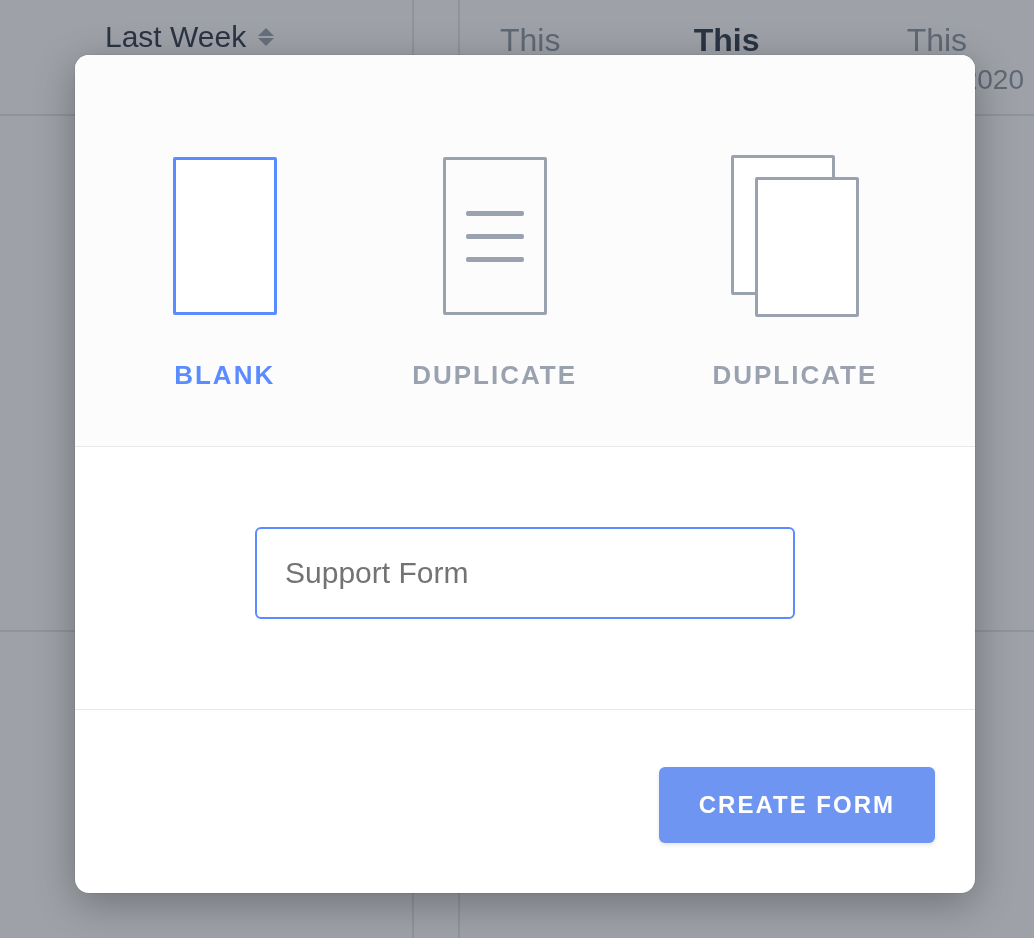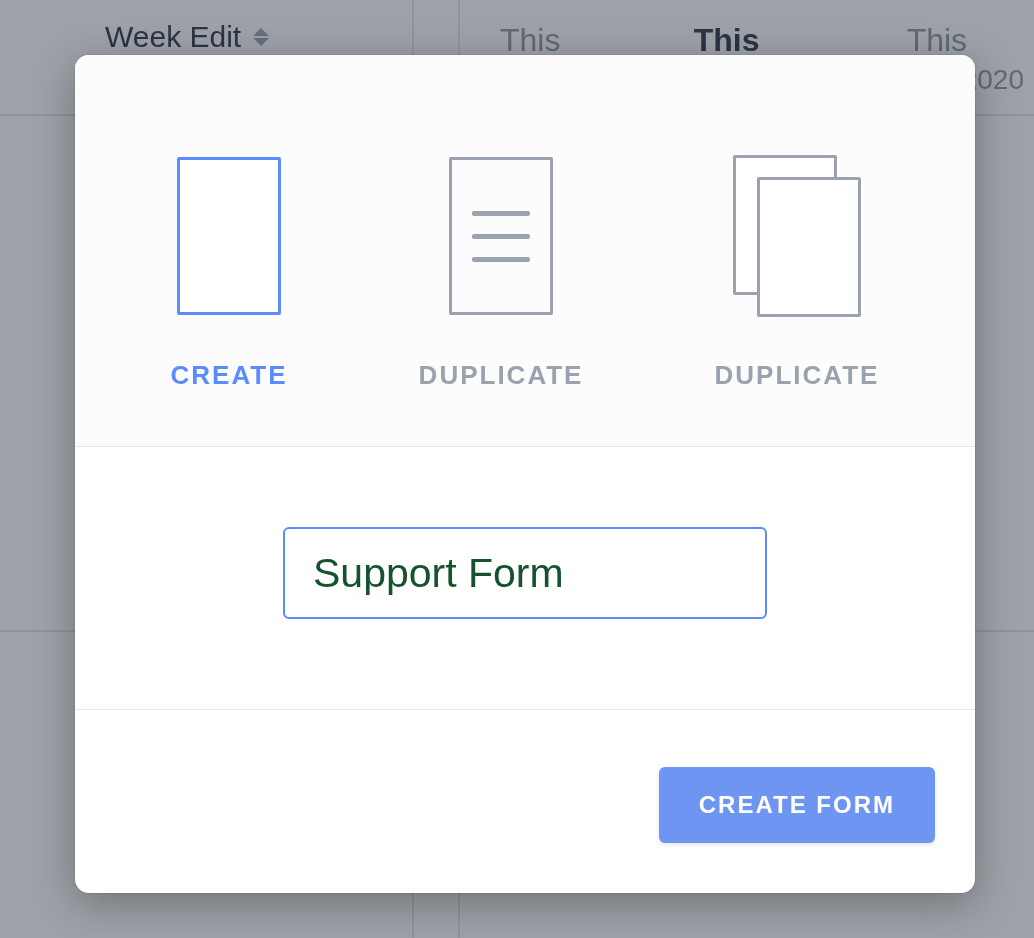--- a/index.html
+++ b/index.html
@@ -86,26 +86,26 @@
   .duplicate-wrap .front { left: 24px; top: 22px; }
 
   
   .name-section {
     padding: 80px 0 90px;
     display: flex;
     justify-content: center;
     border-bottom: 1px solid #e6e8ec;
   }
   .name-input {
-    width: 484px;
+    width: 540px;
     height: 92px;
     border: 2px solid #5b8cff;
     border-radius: 6px;
-    font-size: 41px;
-    color: #14532d;
+    font-size: 30px;
+    color: #737373;
     padding: 0 28px;
     outline: none;
     font-family: inherit;
   }
 
   
   .footer {
     padding: 44px 40px 50px;
     display: flex;
     justify-content: flex-end;
@@ -129,21 +129,21 @@
 
 <div class="bg">
   <div class="bg-table">
     <div class="bg-hline" style="top:114px"></div>
     <div class="bg-hline" style="top:630px"></div>
     <div class="bg-vline" style="left:412px"></div>
     <div class="bg-vline" style="left:458px"></div>
   </div>
 
   <div class="bg-header-text" style="left:105px; top:20px;">
-    <span>Week Edit</span>
+    <span>Last Week</span>
     <span class="sort-tri">
       <span class="tri-up"></span>
       <span class="tri-down"></span>
     </span>
   </div>
 
   <div class="bg-tabs" style="left:500px; top:22px;">
     <span>This Week</span>
     <span class="active">This Month</span>
     <span>This Year</span>
@@ -154,21 +154,21 @@
 <div class="scrim"></div>
 
 <div class="modal">
 
   <div class="options-row">
 
     <div class="option selected">
       <div class="icon-box">
         <div class="blank-rect"></div>
       </div>
-      <div class="option-label">CREATE</div>
+      <div class="option-label">BLANK</div>
     </div>
 
     <div class="option">
       <div class="icon-box">
         <div class="template-rect">
           <div class="line"></div>
             <div class="line"></div>
             <div class="line"></div>
         </div>
       </div>

